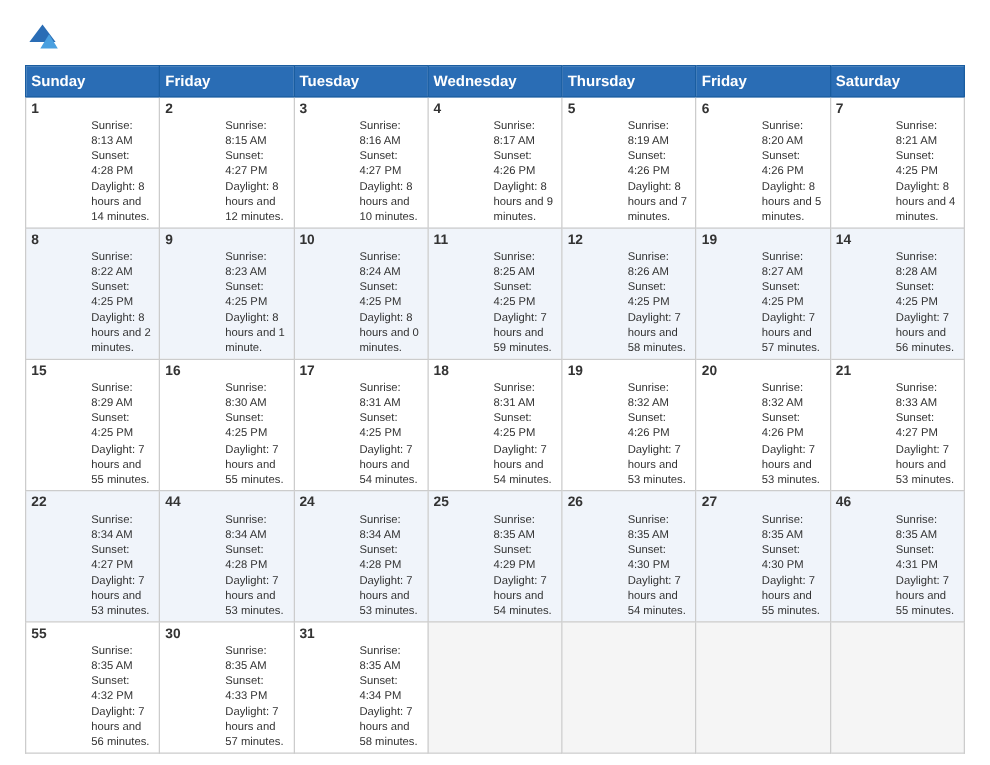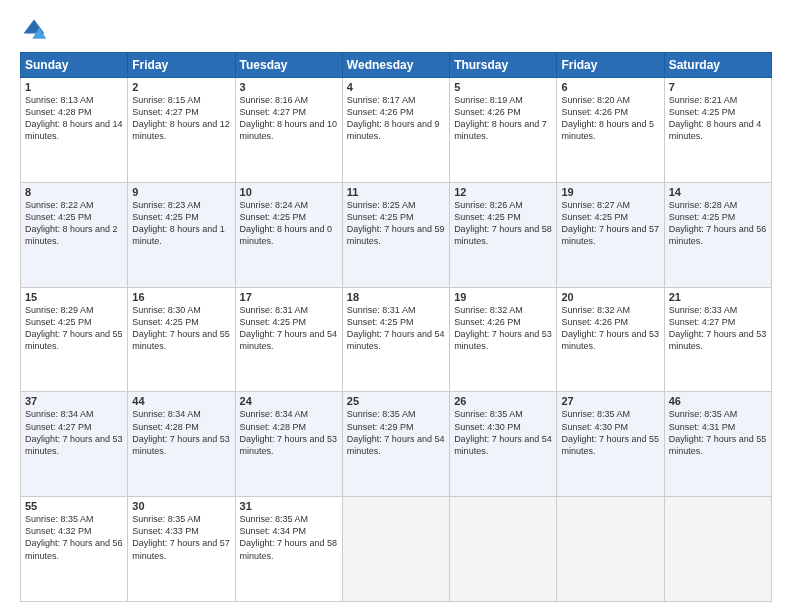--- a/index.html
+++ b/index.html
@@ -90,20 +90,21 @@
     .day-num {
       font-size: 11px;
       font-weight: bold;
       display: block;
       margin-bottom: 1px;
     }
     .day-info {
       font-size: 9px;
       line-height: 1.35;
       color: #333;
+      margin-left: 48px;
     }
     .row-shade td {
       background: #f0f4fa;
     }
   </style>
 </head>
 <body>
 
 <div class="page">
   <div class="header">
@@ -221,21 +222,21 @@
             <span class="day-num">20</span>
             <div class="day-info">Sunrise: 8:32 AM<br>Sunset: 4:26 PM<br>Daylight: 7 hours and 53 minutes.</div>
           </td>
           <td>
             <span class="day-num">21</span>
             <div class="day-info">Sunrise: 8:33 AM<br>Sunset: 4:27 PM<br>Daylight: 7 hours and 53 minutes.</div>
           </td>
         </tr>
         <tr class="row-shade">
           <td>
-            <span class="day-num">37</span>
+            <span class="day-num">22</span>
             <div class="day-info">Sunrise: 8:34 AM<br>Sunset: 4:27 PM<br>Daylight: 7 hours and 53 minutes.</div>
           </td>
           <td>
             <span class="day-num">44</span>
             <div class="day-info">Sunrise: 8:34 AM<br>Sunset: 4:28 PM<br>Daylight: 7 hours and 53 minutes.</div>
           </td>
           <td>
             <span class="day-num">24</span>
             <div class="day-info">Sunrise: 8:34 AM<br>Sunset: 4:28 PM<br>Daylight: 7 hours and 53 minutes.</div>
           </td>

